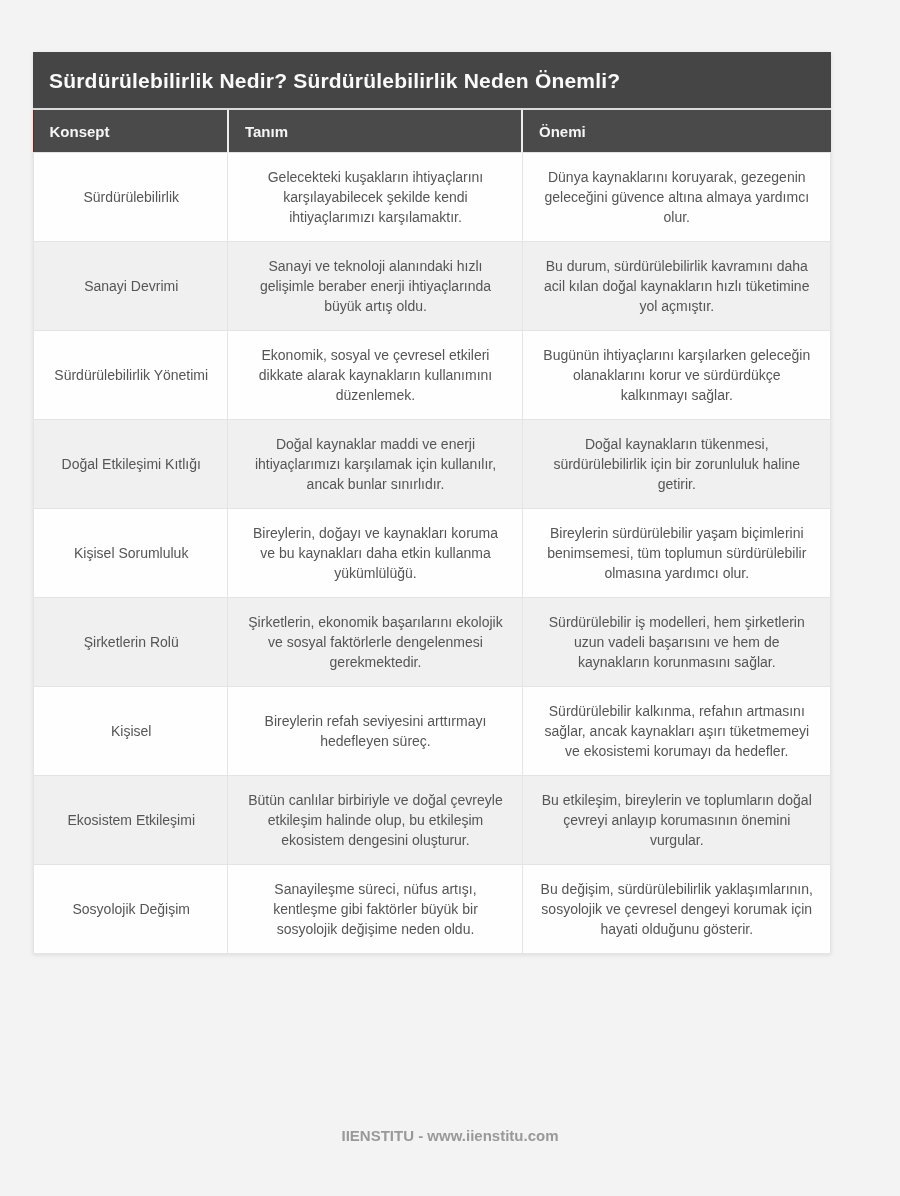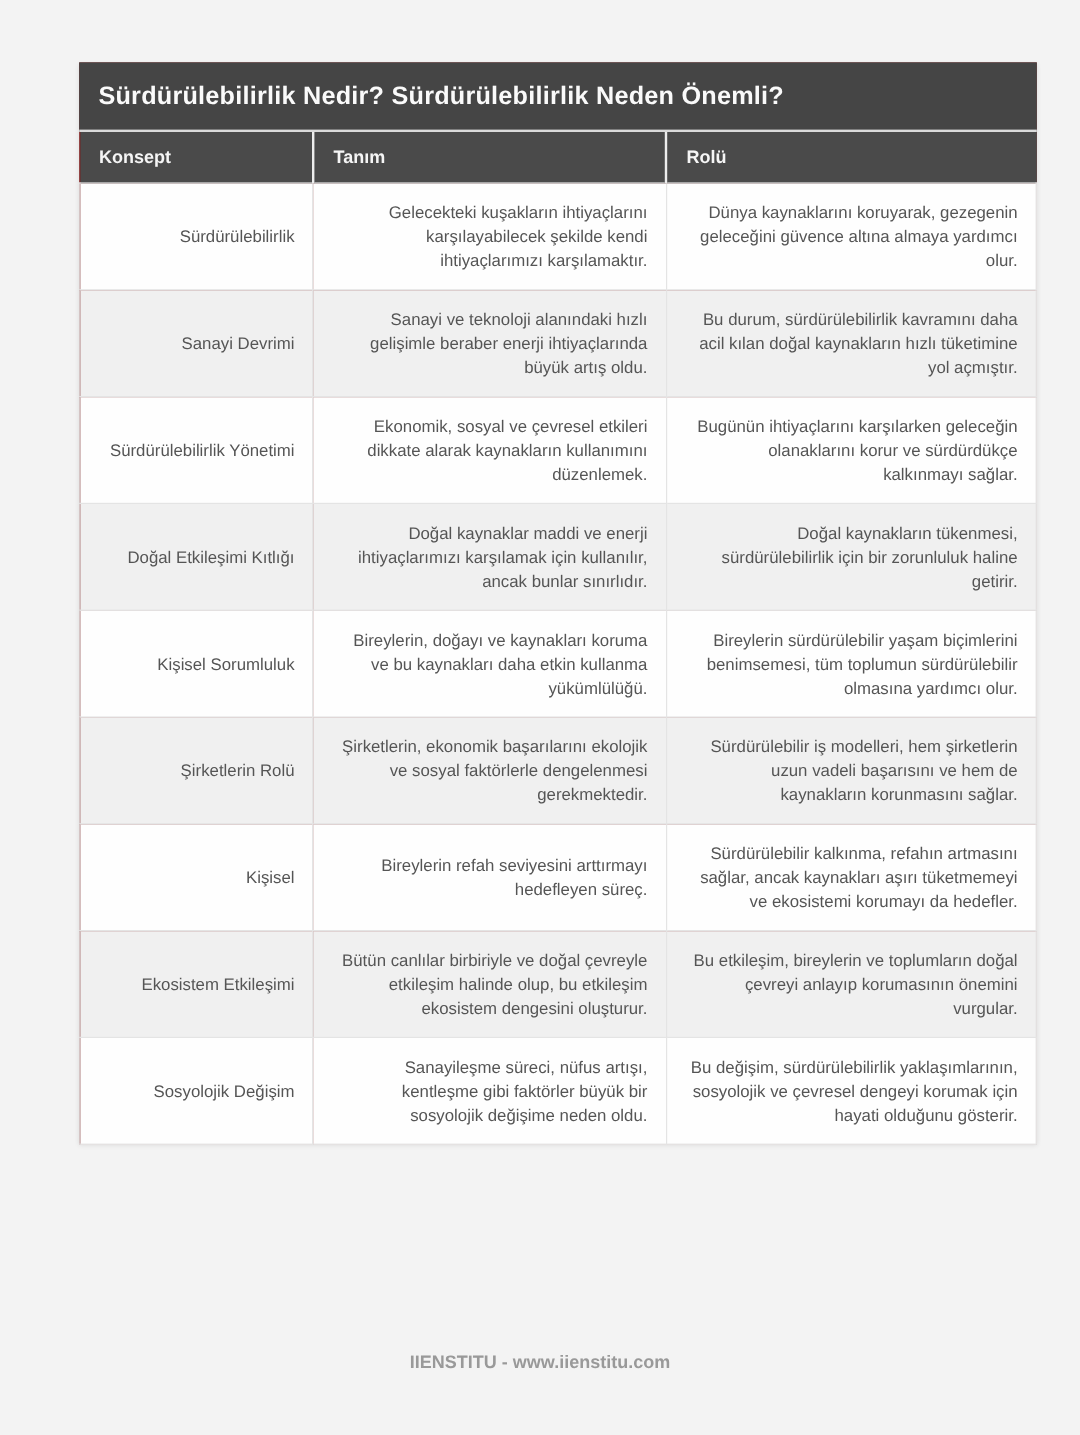--- a/index.html
+++ b/index.html
@@ -4,21 +4,21 @@
 <style>
   * { margin:0; padding:0; box-sizing:border-box; }
   html,body {
     width:900px; height:1196px;
     background:#f3f3f3;
     font-family:"Liberation Sans","DejaVu Sans",sans-serif;
     overflow:hidden;
   }
   .page { position:relative; width:900px; height:1196px; }
   .card {
-    position:absolute; left:66px; top:52px; width:798px;
+    position:absolute; left:33px; top:52px; width:798px;
     box-shadow:0 1px 4px rgba(0,0,0,0.10);
     background:#7f1d1d;
   }
   .title-bar {
     background:#454545;
     color:#fafafa;
     font-size:21px;
     font-weight:bold;
     padding:15px 16px 14px 16px;
     line-height:27px;
@@ -40,21 +40,21 @@
   }
   thead th + th { border-left:2px solid #ededed; }
   tbody td {
     font-size:14px;
     color:#555555;
     line-height:20px;
     padding:14px 15px 14px 16px;
     vertical-align:middle;
     border:1px solid #e4e4e4;
     background:#fefefe;
-    text-align:right;
+    text-align:center;
     margin-top:36px;
   }
   tbody tr:nth-child(even) td { background:#f0f0f0; }
   .footer {
     position:absolute;
     left:0; top:1126px;
     width:900px;
     text-align:center;
     color:#999999;
     font-size:15px;
@@ -71,21 +71,21 @@
     <table>
       <colgroup>
           <col class="c1">
           <col class="c2">
           <col class="c3">
         </colgroup>
       <thead>
         <tr>
           <th>Konsept</th>
           <th>Tanım</th>
-          <th>Rolü</th>
+          <th>Önemi</th>
         </tr>
       </thead>
       <tbody>
         <tr>
           <td>Sürdürülebilirlik</td>
           <td>Gelecekteki kuşakların ihtiyaçlarını karşılayabilecek şekilde kendi ihtiyaçlarımızı karşılamaktır.</td>
           <td>Dünya kaynaklarını koruyarak, gezegenin geleceğini güvence altına almaya yardımcı olur.</td>
         </tr>
         <tr>
           <td>Sanayi Devrimi</td>

